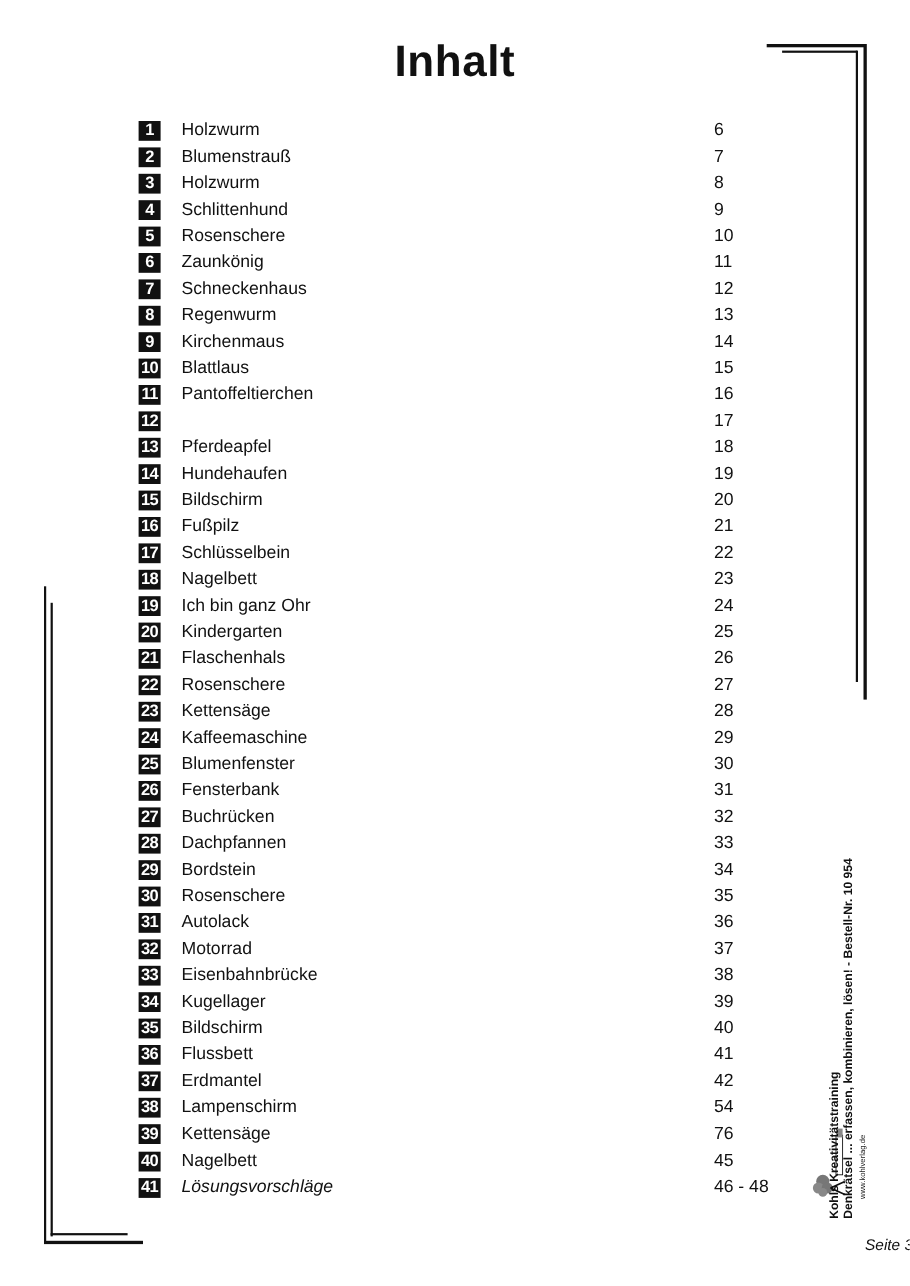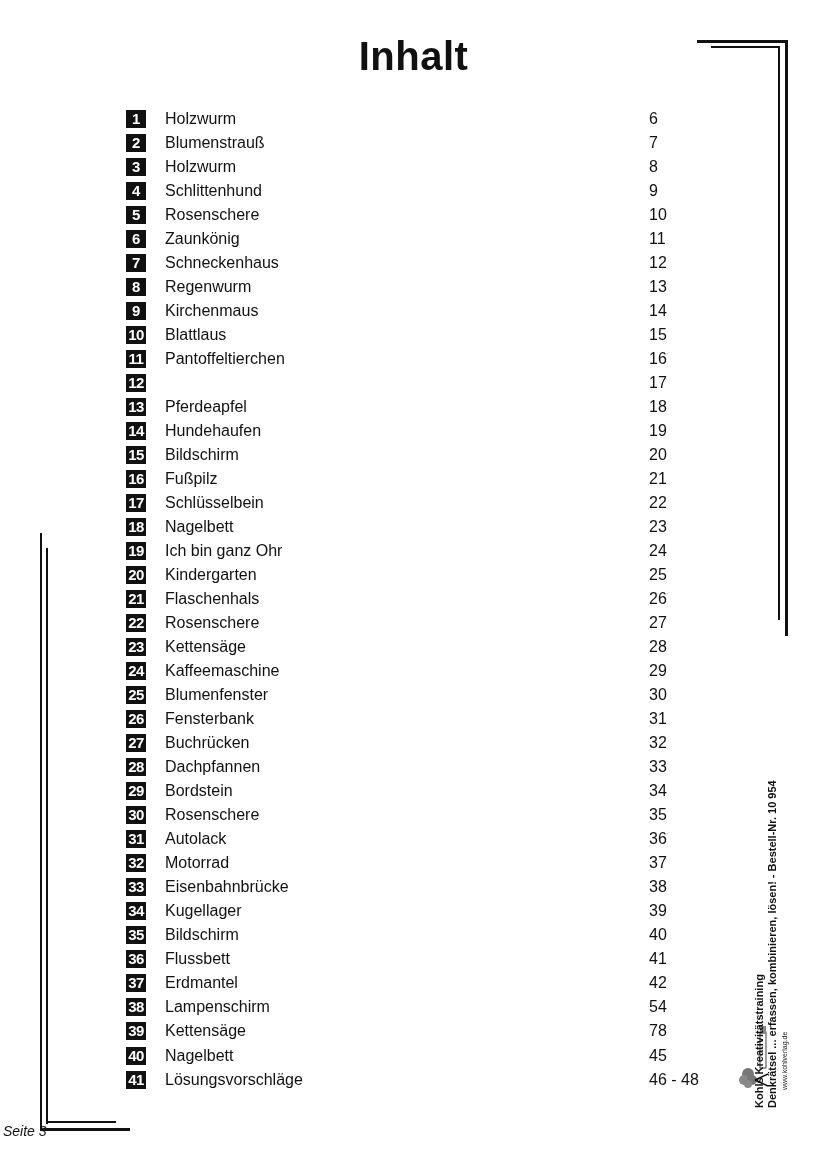--- a/index.html
+++ b/index.html
@@ -5,22 +5,22 @@
   html, body { margin:0; padding:0; background:#fff; }
   body { width:827px; height:1169px; position:relative; overflow:hidden; font-family:"Liberation Sans", sans-serif; color:#111; }
   .line { position:absolute; background:#111; }
   .title { position:absolute; left:0; width:827px; top:34px; text-align:center; font-size:40px; font-weight:bold; letter-spacing:0.5px; }
   .toc { position:absolute; left:126px; top:107px; width:600px; }
   .row { position:relative; height:24px; display:block; }
   .row:nth-child(n+34) { height:24.1px; }
   .num { position:absolute; left:0; top:3px; width:20px; height:18px; background:#111; color:#fff; font-weight:bold; font-size:15px; line-height:18px; text-align:center; letter-spacing:-0.5px; }
   .label { position:absolute; left:39px; top:1px; font-size:16px; line-height:22px; white-space:nowrap; }
   .page { position:absolute; left:523px; top:1px; font-size:16px; line-height:22px; white-space:nowrap; }
-  .row.italic .label { }
-  .footer { position:absolute; top:1123px; left:0; width:827px; text-align:left; font-size:14px; font-style:italic; }
+  .row.italic .label { font-style:italic; }
+  .footer { position:absolute; top:1123px; left:0; width:827px; text-align:right; font-size:14px; font-style:italic; }
   .footer span { position:relative; left:3px; }
   .side { position:absolute; left:753px; top:1108px; transform-origin:0 0; transform:rotate(-90deg); white-space:nowrap; font-size:11px; line-height:13px; color:#111; }
   .side .t1 { font-weight:bold; }
   .side .t2 { font-weight:bold; }
   .side-url { position:absolute; left:781px; top:1090px; transform-origin:0 0; transform:rotate(-90deg); font-size:7px; white-space:nowrap; color:#222; }
   .logo { position:absolute; left:738px; top:1022px; width:40px; height:68px; }
 </style>
 </head>
 <body>
 
@@ -221,21 +221,21 @@
       <span class="page">42</span>
     </div>
     <div class="row">
       <span class="num">38</span>
       <span class="label">Lampenschirm</span>
       <span class="page">54</span>
     </div>
     <div class="row">
       <span class="num">39</span>
       <span class="label">Kettensäge</span>
-      <span class="page">78</span>
+      <span class="page">76</span>
     </div>
     <div class="row">
       <span class="num">40</span>
       <span class="label">Nagelbett</span>
       <span class="page">45</span>
     </div>
     <div class="row italic">
       <span class="num">41</span>
       <span class="label">Lösungsvorschläge</span>
       <span class="page">46 - 48</span>

